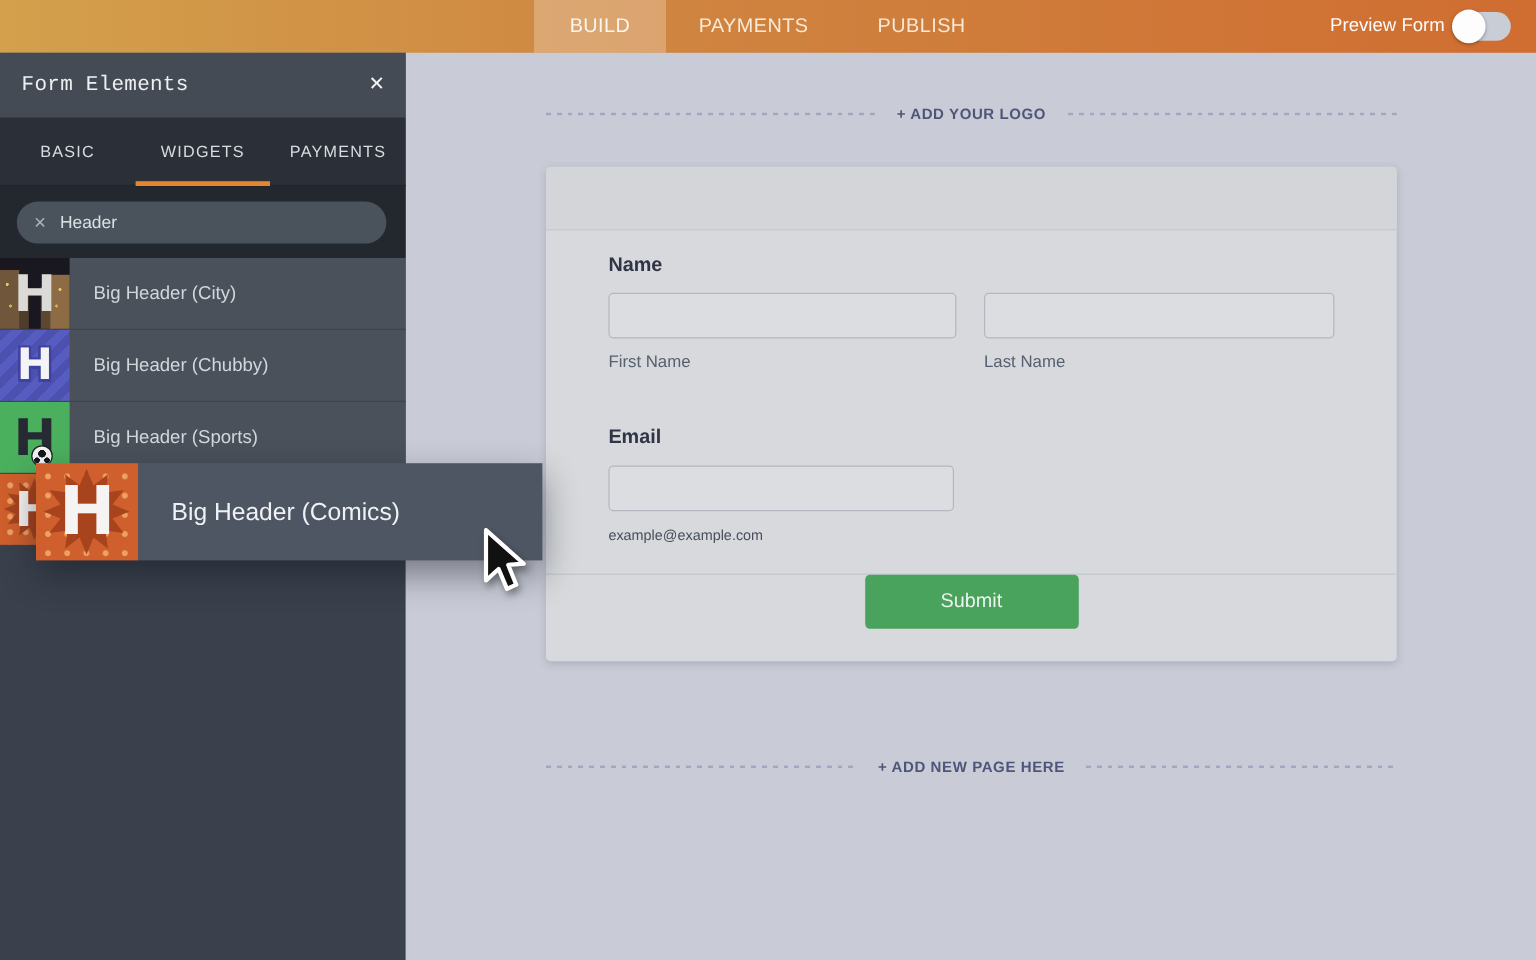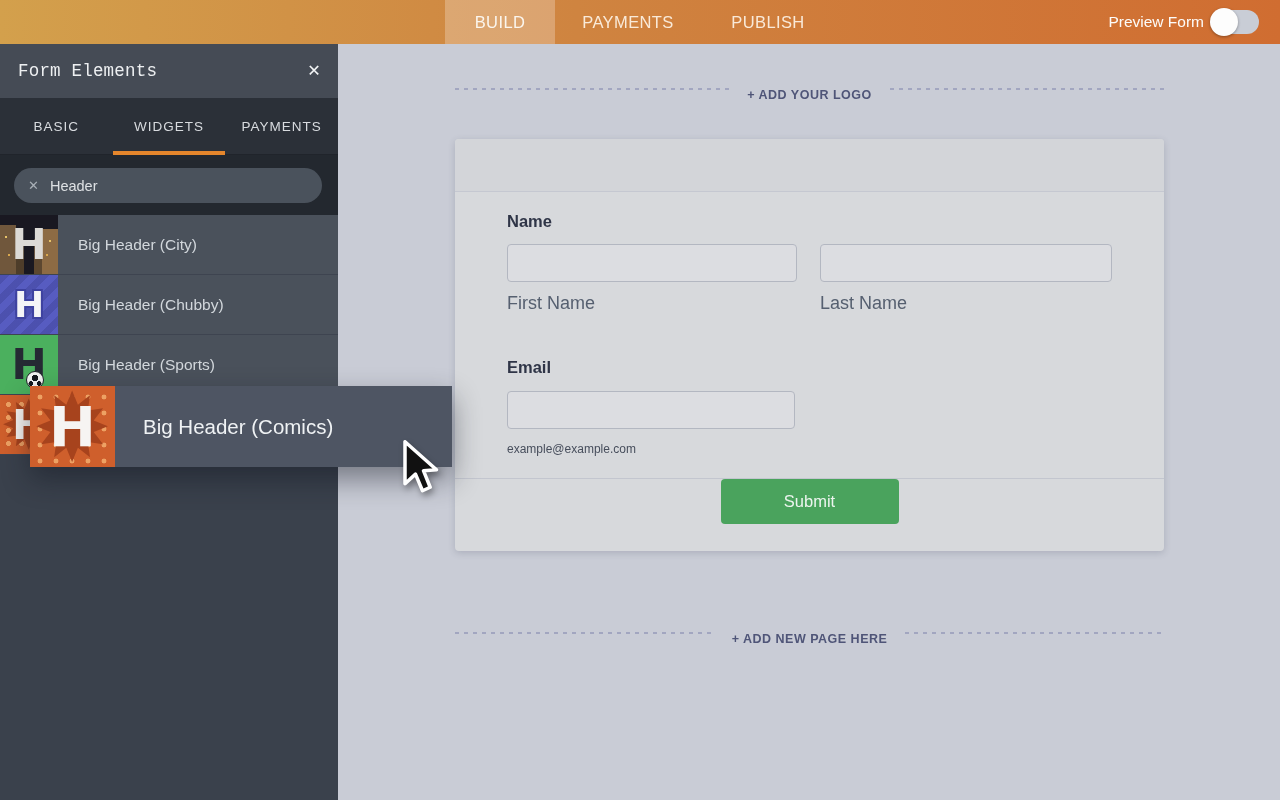--- a/index.html
+++ b/index.html
@@ -86,36 +86,36 @@
   .drag-ghost .tile .h { font-size:56px; }
   .ghost-bar { flex:1; background:#4e5563; display:flex; align-items:center; padding-left:28px; }
   .ghost-label { font-size:20.5px; color:#eff2f4; }
 
   
   .cursor { position:absolute; left:398px; top:438px; z-index:50;
     filter:drop-shadow(2px 4px 3px rgba(0,0,0,0.35)); }
 
   
   .canvas { position:absolute; left:338px; top:44px; width:942px; height:756px; background:#c9ccd6; }
-  .add-row { position:absolute; left:117px; width:709px; display:flex; align-items:flex-start; gap:18px; }
+  .add-row { position:absolute; left:117px; width:709px; display:flex; align-items:center; gap:18px; }
   .add-row.logo { top:44px; } .add-row.page { top:588px; }
   .dash { flex:1; height:2px; background:repeating-linear-gradient(90deg,#a2a6c0 0 4px, transparent 4px 9px); }
   .add-label { font-size:12.5px; font-weight:700; letter-spacing:0.5px; color:#4f5578; cursor:pointer; white-space:nowrap; }
 
   .form-card { position:absolute; left:117px; top:95px; width:709px; height:412px; background:#d7d9dc;
     border-radius:4px; box-shadow:0 2px 7px rgba(55,60,85,0.20); display:flex; flex-direction:column; overflow:hidden; }
   .card-band { height:53px; background:#d3d5d9; border-bottom:1px solid #c5c8d1; flex:none; }
   .card-body { height:287px; flex:none; border-bottom:1px solid #c3c6cf; padding:20px 52px 0; }
   .q-label { font-size:16.5px; font-weight:700; color:#2f3547; }
   .inputs-row { display:flex; gap:23px; margin-top:13px; }
   .col-a { width:290px; flex:none; } .col-b { flex:1; }
   .field { width:100%; height:38px; border:1px solid #b3b7c1; border-radius:4px; background:#dcdde1; outline:none;
     font-family:"Liberation Sans",sans-serif; font-size:15px; color:#2f3547; padding:0 10px; }
   .subs-row { display:flex; gap:23px; margin-top:11px; }
-  .sub-label { font-size:18px; color:#566070;text-align:center; }
+  .sub-label { font-size:14px; color:#566070;text-align:center; }
   .email-block { margin-top:44px; }
   .email-field-wrap { margin-top:14px; width:288px; }
   .example { margin-top:13px; font-size:12px; color:#474e5c; }
   .card-footer { flex:1; display:flex; align-items:flex-start; justify-content:center; }
   .submit-btn { width:178px; height:45px; background:#4aa35d; border:none; border-radius:4px;
     color:#ecf4ee; font-size:16.5px; font-family:"Liberation Sans",sans-serif; cursor:pointer; }
 </style>
 </head>
 <body>
 

